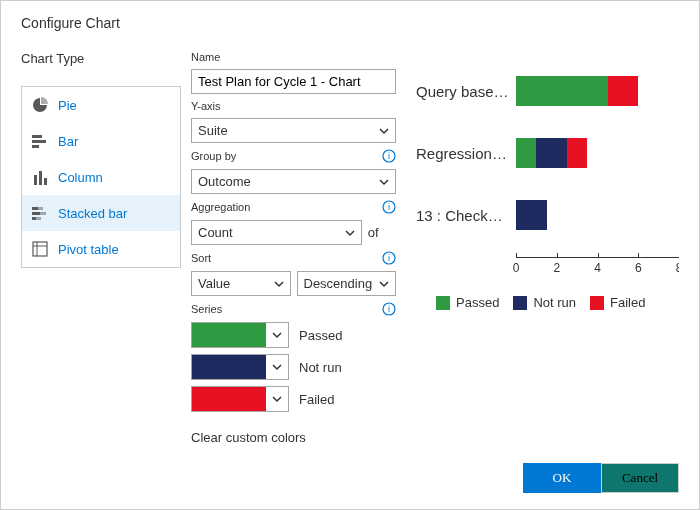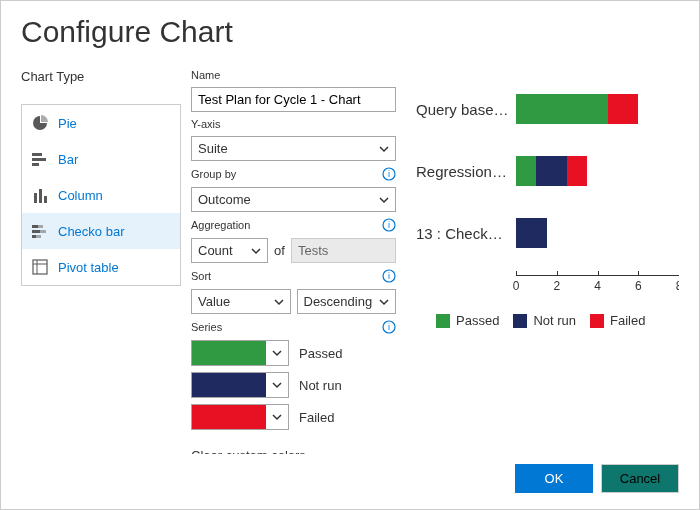--- a/index.html
+++ b/index.html
@@ -1,18 +1,18 @@
 <!DOCTYPE html>
 <html><head>
 <meta charset="utf-8">
 <style>
   * { box-sizing: border-box; margin: 0; padding: 0; }
   body { font-family: "Segoe UI", Tahoma, sans-serif; font-size: 13px; color: #333; background: #fff; width: 700px; height: 510px; overflow: hidden; border: 1px solid #ccc; }
   .dialog { padding: 14px 20px 16px 20px; height: 100%; display: flex; flex-direction: column; }
-  .title { font-size: 30px; font-weight: 300; color: #333; margin-bottom: 20px; }
+  .title { font-size: 14px; font-weight: 300; color: #333; margin-bottom: 20px; }
   .main { display: flex; flex: 1; gap: 10px; overflow: hidden; }
   .sidebar { width: 160px; }
   .sidebar-title { font-size: 13px; color: #333; margin-bottom: 20px; }
   .chart-types { border: 1px solid #ccc; }
   .chart-type-item { display: flex; align-items: center; gap: 10px; padding: 10px 10px; color: #0078d4; cursor: pointer; }
   .chart-type-item.selected { background: #e6f2fb; }
   .chart-type-item .icon { width: 16px; height: 16px; color: #595959; flex-shrink: 0; }
   .chart-type-item .icon svg { width: 16px; height: 16px; display: block; }
   .form { width: 205px; display: flex; flex-direction: column; gap: 6px; }
   .label { font-size: 11px; color: #333; }
@@ -40,21 +40,21 @@
   .bar-label { width: 100px; font-size: 15px; color: #333; white-space: nowrap; overflow: hidden; text-overflow: ellipsis; padding-right: 6px; }
   .bar-container { flex: 1; height: 30px; position: relative; }
   .bar-stack { display: flex; height: 100%; }
   .seg { height: 100%; }
   .axis { position: relative; margin-left: 100px; border-top: 1px solid #333; height: 20px; }
   .tick { position: absolute; top: -5px; height: 5px; border-left: 1px solid #333; }
   .tick-label { position: absolute; top: 3px; font-size: 12px; color: #333; transform: translateX(-50%); }
   .legend { display: flex; gap: 14px; align-items: center; margin-top: 14px; margin-left: 20px; }
   .legend-item { display: flex; align-items: center; gap: 6px; font-size: 13px; }
   .legend-sw { width: 14px; height: 14px; }
-  .footer { display: flex; justify-content: flex-end; gap: 8px; padding-top: 10px; }
+  .footer { display: flex; justify-content: flex-end; padding-top: 10px; font-family: Liberation Serif, serif; }
   .btn { min-width: 78px; padding: 6px 14px; border: 1px solid #ccc; background: #0f766e; font-family: inherit; font-size: 13px; cursor: pointer; }
   .btn-primary { background: #0078d4; border-color: #0078d4; color: #fff; }
 </style>
 </head>
 <body>
 
 <div class="dialog">
   <div class="title">Configure Chart</div>
 
   <div class="main">
@@ -99,21 +99,21 @@
           <span class="icon">
             <svg viewBox="0 0 16 16">
                 <rect x="0" y="2" width="6" height="3" fill="currentColor"></rect>
                 <rect x="6" y="2" width="5" height="3" fill="currentColor" opacity="0.5"></rect>
                 <rect x="0" y="7" width="8" height="3" fill="currentColor"></rect>
                 <rect x="8" y="7" width="6" height="3" fill="currentColor" opacity="0.5"></rect>
                 <rect x="0" y="12" width="4" height="3" fill="currentColor"></rect>
                 <rect x="4" y="12" width="5" height="3" fill="currentColor" opacity="0.5"></rect>
               </svg>
           </span>
-          <span>Checko bar</span>
+          <span>Stacked bar</span>
         </div>
 
         <div class="chart-type-item">
           <span class="icon">
             <svg viewBox="0 0 16 16">
                 <rect x="1" y="1" width="14" height="14" fill="none" stroke="currentColor" stroke-width="1.2"></rect>
                 <line x1="1" y1="5" x2="15" y2="5" stroke="currentColor"></line>
                 <line x1="5" y1="1" x2="5" y2="15" stroke="currentColor"></line>
               </svg>
           </span>
@@ -168,21 +168,20 @@
       <div class="row">
         <div class="select" style="flex:0.9">
           <span>Count</span>
           <span class="chev">
               <svg viewBox="0 0 10 10">
                 <path d="M1 3l4 4 4-4" fill="none" stroke="#333" stroke-width="1.5"></path>
               </svg>
             </span>
         </div>
         <span class="of">of</span>
-        <div class="readonly">Tests</div>
       </div>
 
       <div class="label-row">
         <span class="label">Sort</span>
         <span class="info-icon">
             <svg viewBox="0 0 14 14">
               <circle cx="7" cy="7" r="6" fill="none" stroke="currentColor" stroke-width="1.2"></circle>
               <text x="7" y="10" text-anchor="middle" font-size="9" fill="currentColor">i</text>
             </svg>
           </span>

